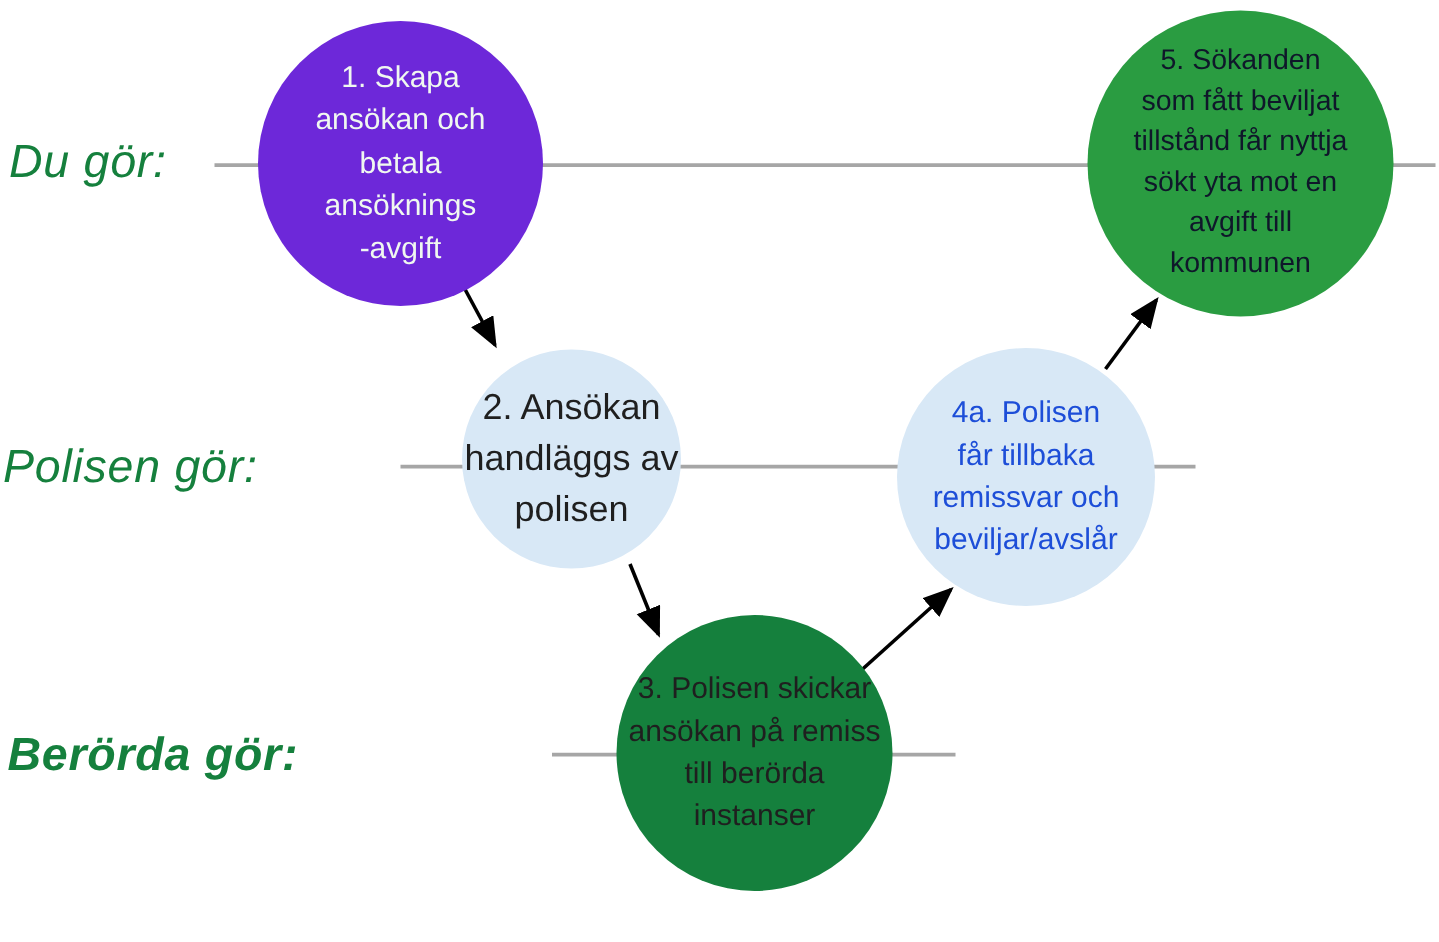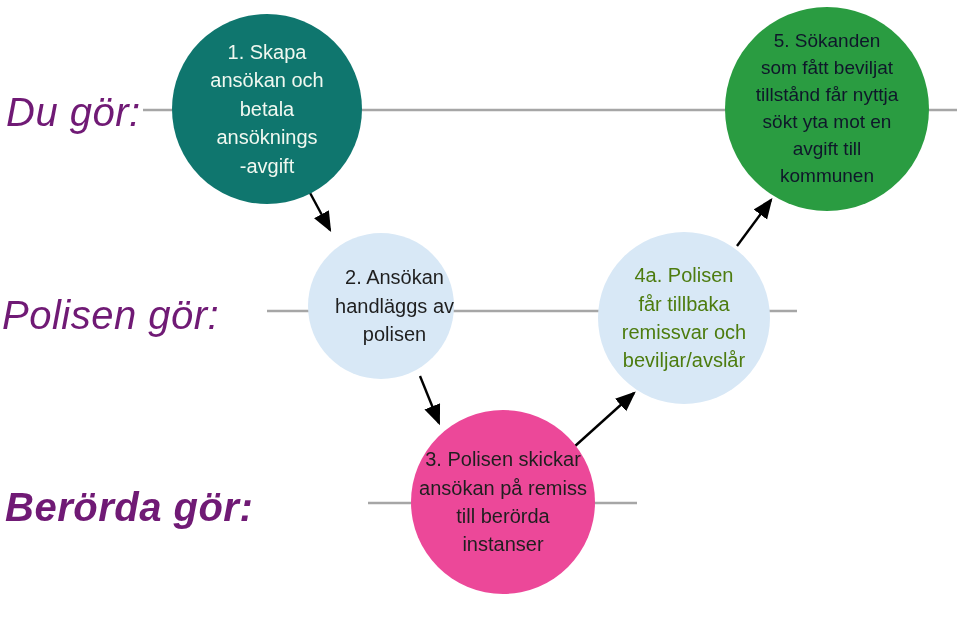--- a/index.html
+++ b/index.html
@@ -19,42 +19,42 @@
     position: absolute;
     left: 0;
     top: 0;
     z-index: 0;
   }
   .lane-label {
     position: absolute;
     z-index: 2;
     font-style: italic;
     font-weight: 300;
-    font-size: 40px;
+    font-size: 31px;
     letter-spacing: 0.5px;
-    color: #701a75;
+    color: #15803d;
     white-space: nowrap;
   }
   .lane-label.du      { left: 6px;  top: 90px;  }
   .lane-label.polisen { left: 2px;  top: 293px; font-style: italic; }
   .lane-label.berorda { left: 5px;  top: 485px; font-weight: bold; }
 
   .node {
     position: absolute;
     z-index: 1;
     border-radius: 50%;
     display: flex;
     align-items: center;
     justify-content: center;
     text-align: center;
     white-space: pre-line;
     line-height: 1.42;
   }
   .node-1 { left: 172px; top: 14px;  width: 190px; height: 190px; font-size: 20px; }
-  .node-2 { left: 308px; top: 233px; width: 146px; height: 146px; font-size: 20px; justify-content: flex-end; }
+  .node-2 { left: 308px; top: 233px; width: 146px; height: 146px; font-size: 24px; }
   .node-3 { left: 411px; top: 410px; width: 184px; height: 184px; font-size: 20px; }
   .node-4 { left: 598px; top: 232px; width: 172px; height: 172px; font-size: 20px; }
   .node-5 { left: 725px; top: 7px;   width: 204px; height: 204px; font-size: 19px; }
 </style>
 </head>
 <body>
 
 <div class="canvas">
 
   <svg class="layer-svg" width="959" height="628" viewBox="0 0 959 628">
@@ -71,39 +71,39 @@
     <line x1="309" y1="191" x2="330" y2="230" stroke="#000000" stroke-width="2.4" marker-end="url(#arrowhead)"></line>
     <line x1="420" y1="376" x2="439" y2="423" stroke="#000000" stroke-width="2.4" marker-end="url(#arrowhead)"></line>
     <line x1="564" y1="456" x2="634" y2="393" stroke="#000000" stroke-width="2.4" marker-end="url(#arrowhead)"></line>
     <line x1="737" y1="246" x2="771" y2="200" stroke="#000000" stroke-width="2.4" marker-end="url(#arrowhead)"></line>
   </svg>
 
   <div class="lane-label du">Du gör:</div>
   <div class="lane-label polisen">Polisen gör:</div>
   <div class="lane-label berorda">Berörda gör:</div>
 
-  <div class="node node-1" style="background: #0f766e; color: rgb(240, 248, 240);">
+  <div class="node node-1" style="background: #6d28d9; color: rgb(240, 248, 240);">
     <span>1. Skapa
 ansökan och
 betala
 ansöknings
 -avgift</span>
   </div>
   <div class="node node-2" style="background: rgb(216, 232, 246); color: rgb(31, 31, 31);">
     <span>2. Ansökan
 handläggs av
 polisen</span>
   </div>
-  <div class="node node-3" style="background: #ec4899; color: rgb(31, 31, 31);">
+  <div class="node node-3" style="background: #15803d; color: rgb(31, 31, 31);">
     <span>3. Polisen skickar
 ansökan på remiss
 till berörda
 instanser</span>
   </div>
-  <div class="node node-4" style="background: rgb(216, 232, 246); color: #4d7c0f;">
+  <div class="node node-4" style="background: rgb(216, 232, 246); color: #1d4ed8;">
     <span>4a. Polisen
 får tillbaka
 remissvar och
 beviljar/avslår</span>
   </div>
   <div class="node node-5" style="background: rgb(42, 156, 65); color: #0f172a;">
     <span>5. Sökanden
 som fått beviljat
 tillstånd får nyttja
 sökt yta mot en

